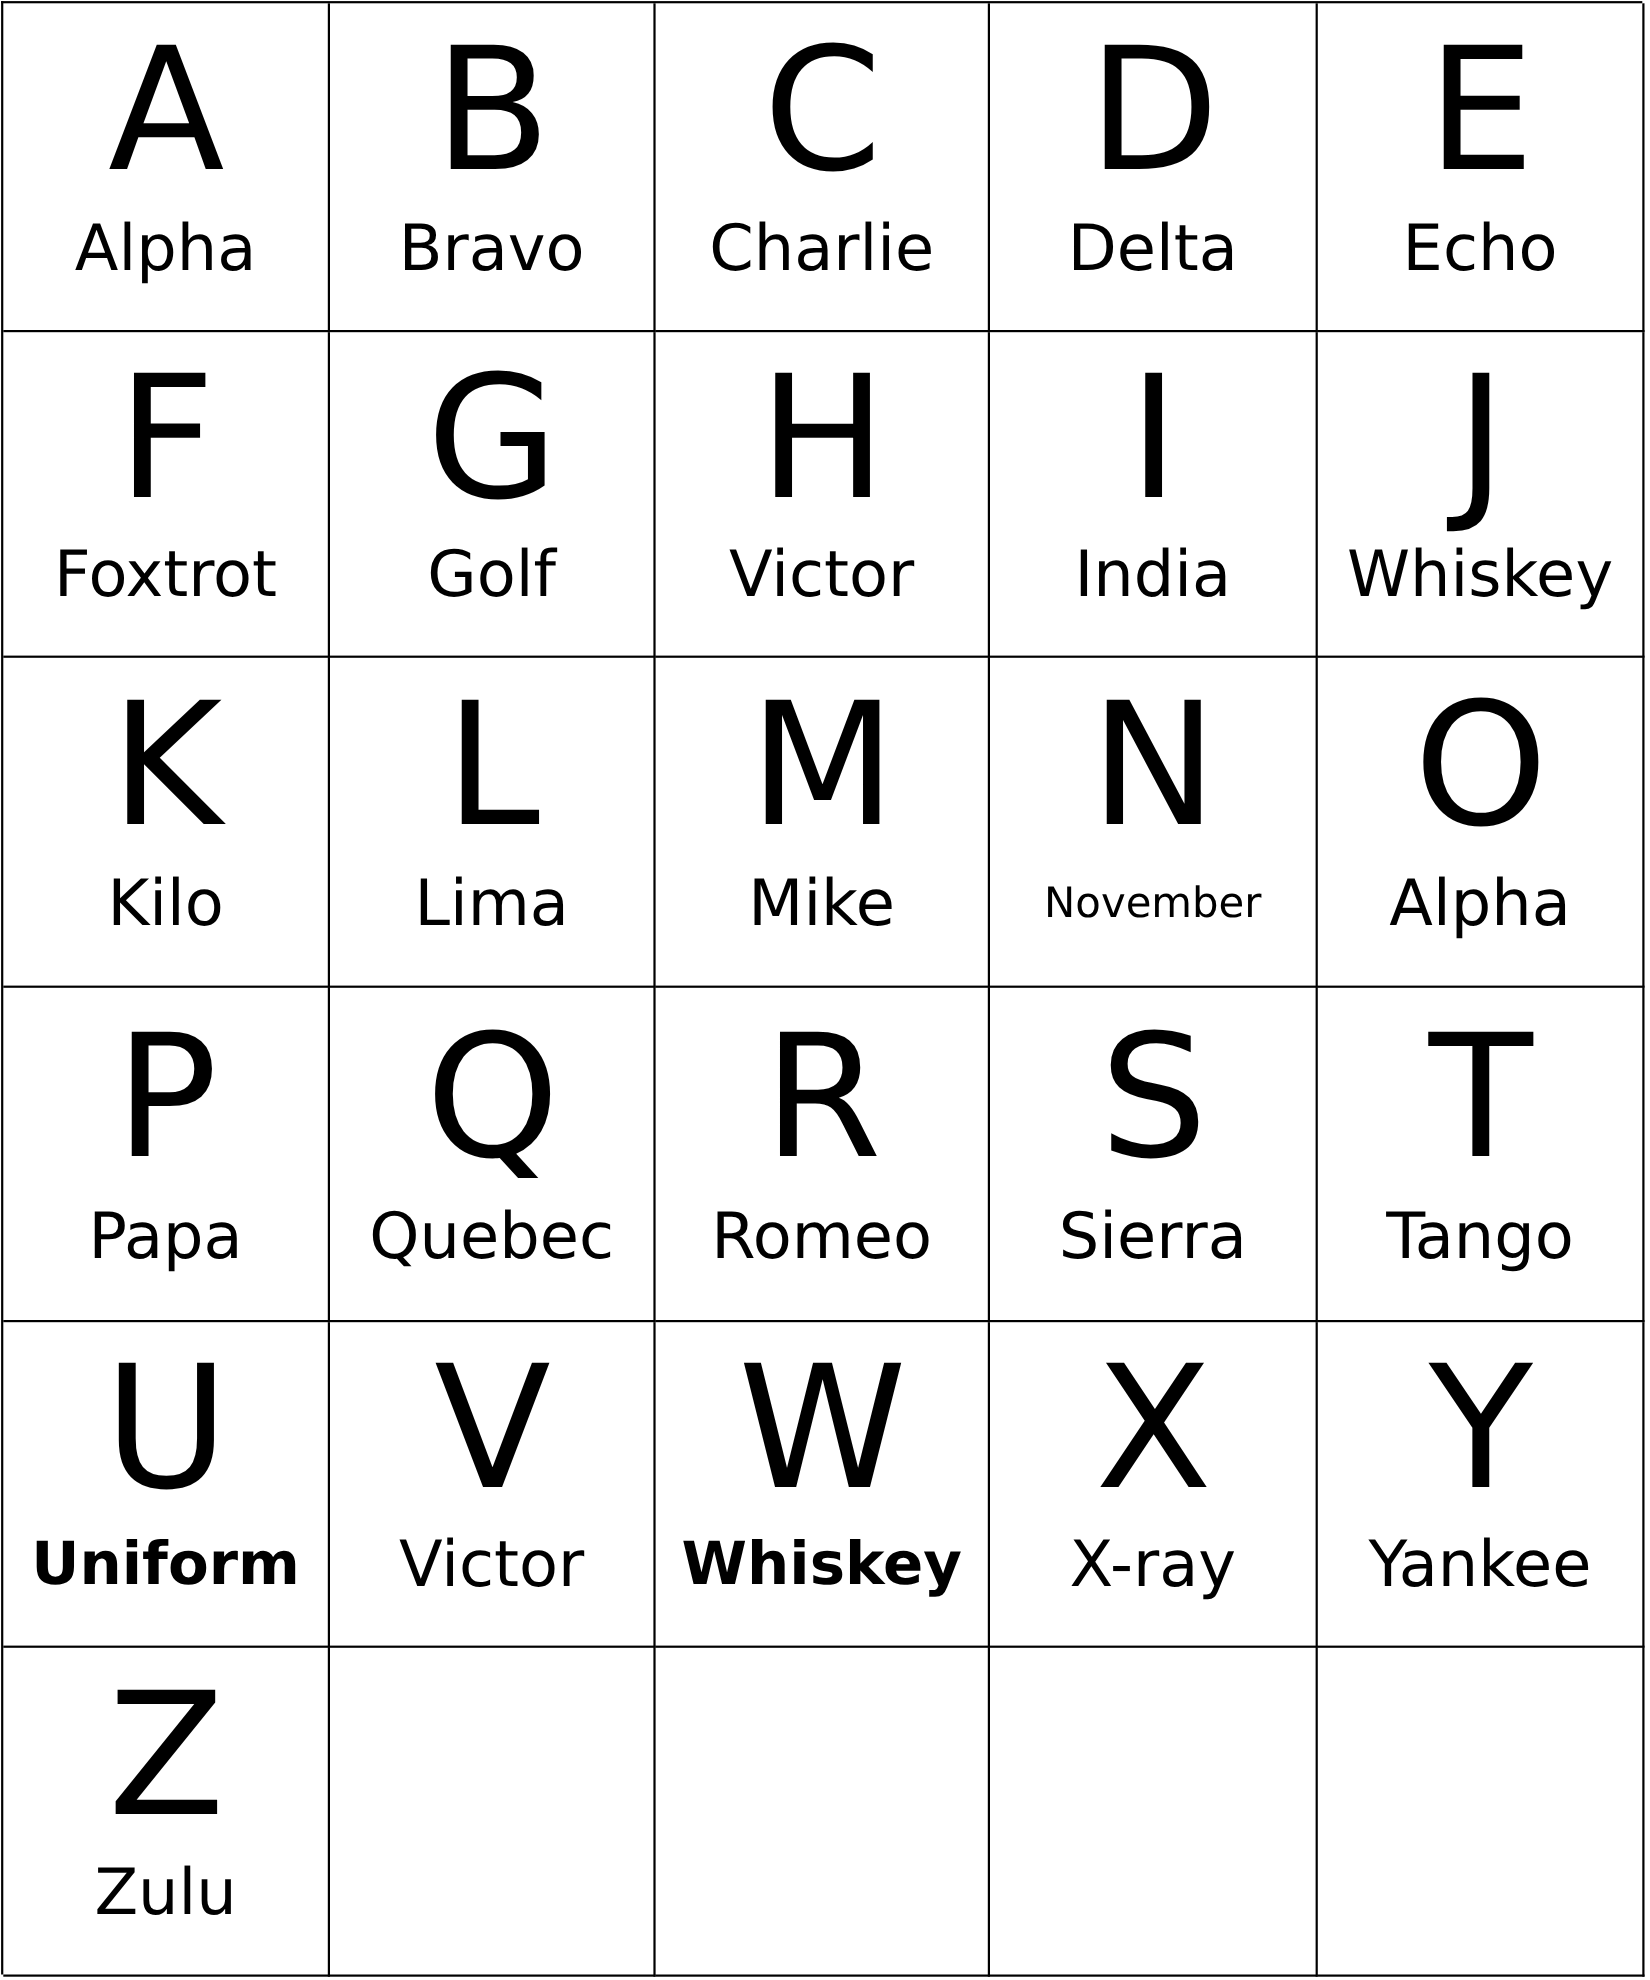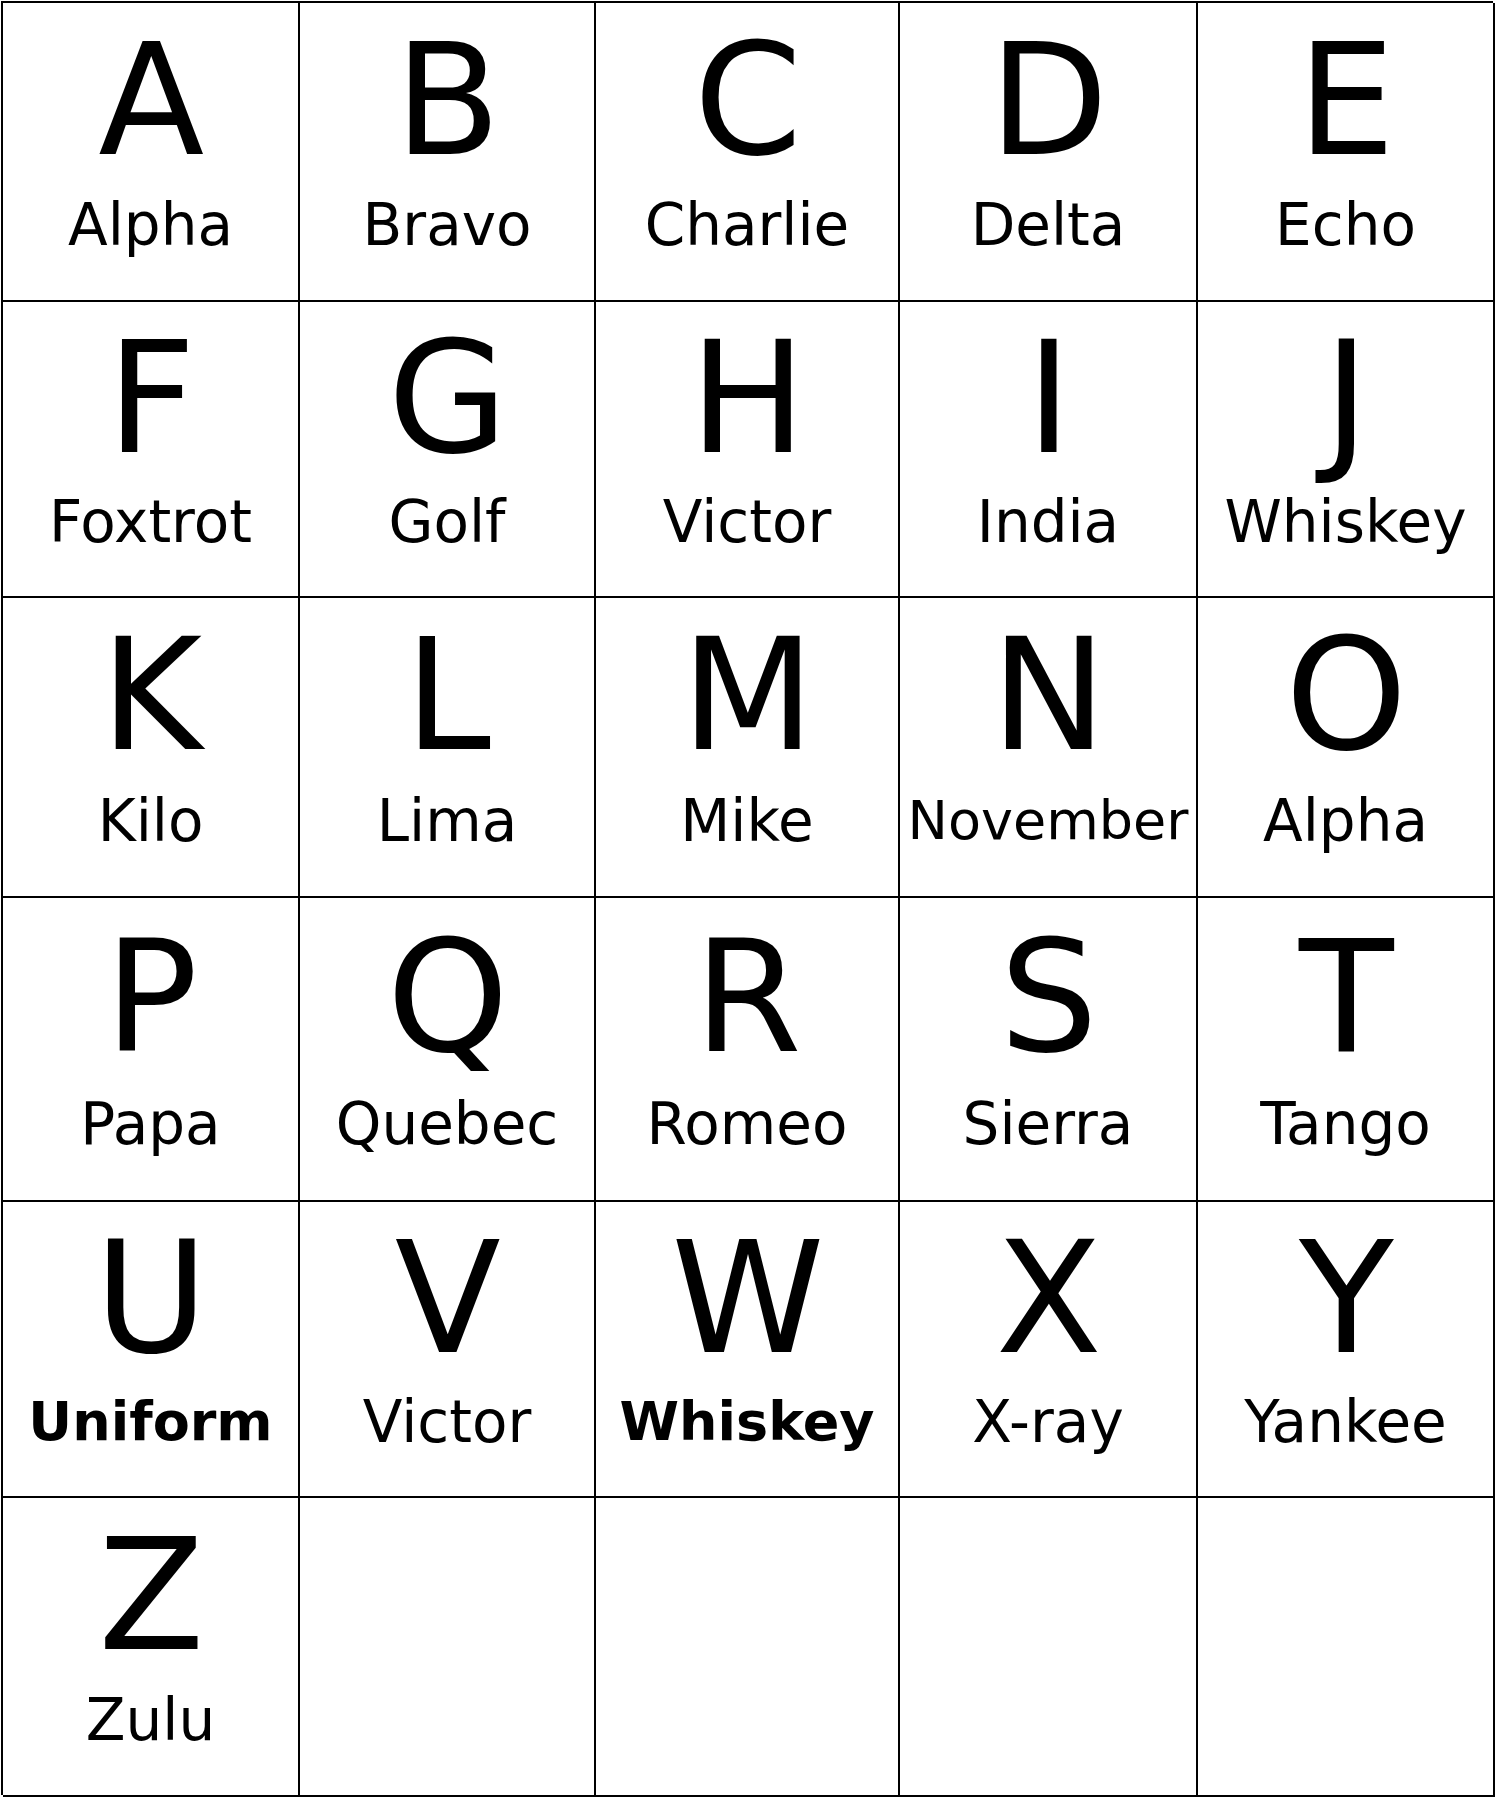--- a/index.html
+++ b/index.html
@@ -70,21 +70,21 @@
     align-items: center;
     justify-content: center;
     font-size: 58px;
     line-height: 1.05;
     font-weight: 400;
     white-space: nowrap;
   }
 
   
   .word.shrink-1 { font-size: 54px; font-weight: bold; }
-  .word.shrink-2 { font-size: 54px; }
+  .word.shrink-2 { font-size: 38px; }
 </style>
 </head>
 <body>
 
 <div id="alphabet-grid">
     <div class="cell">
       <div class="letter">A</div>
       <div class="word">Alpha</div>
     </div>
     <div class="cell">

